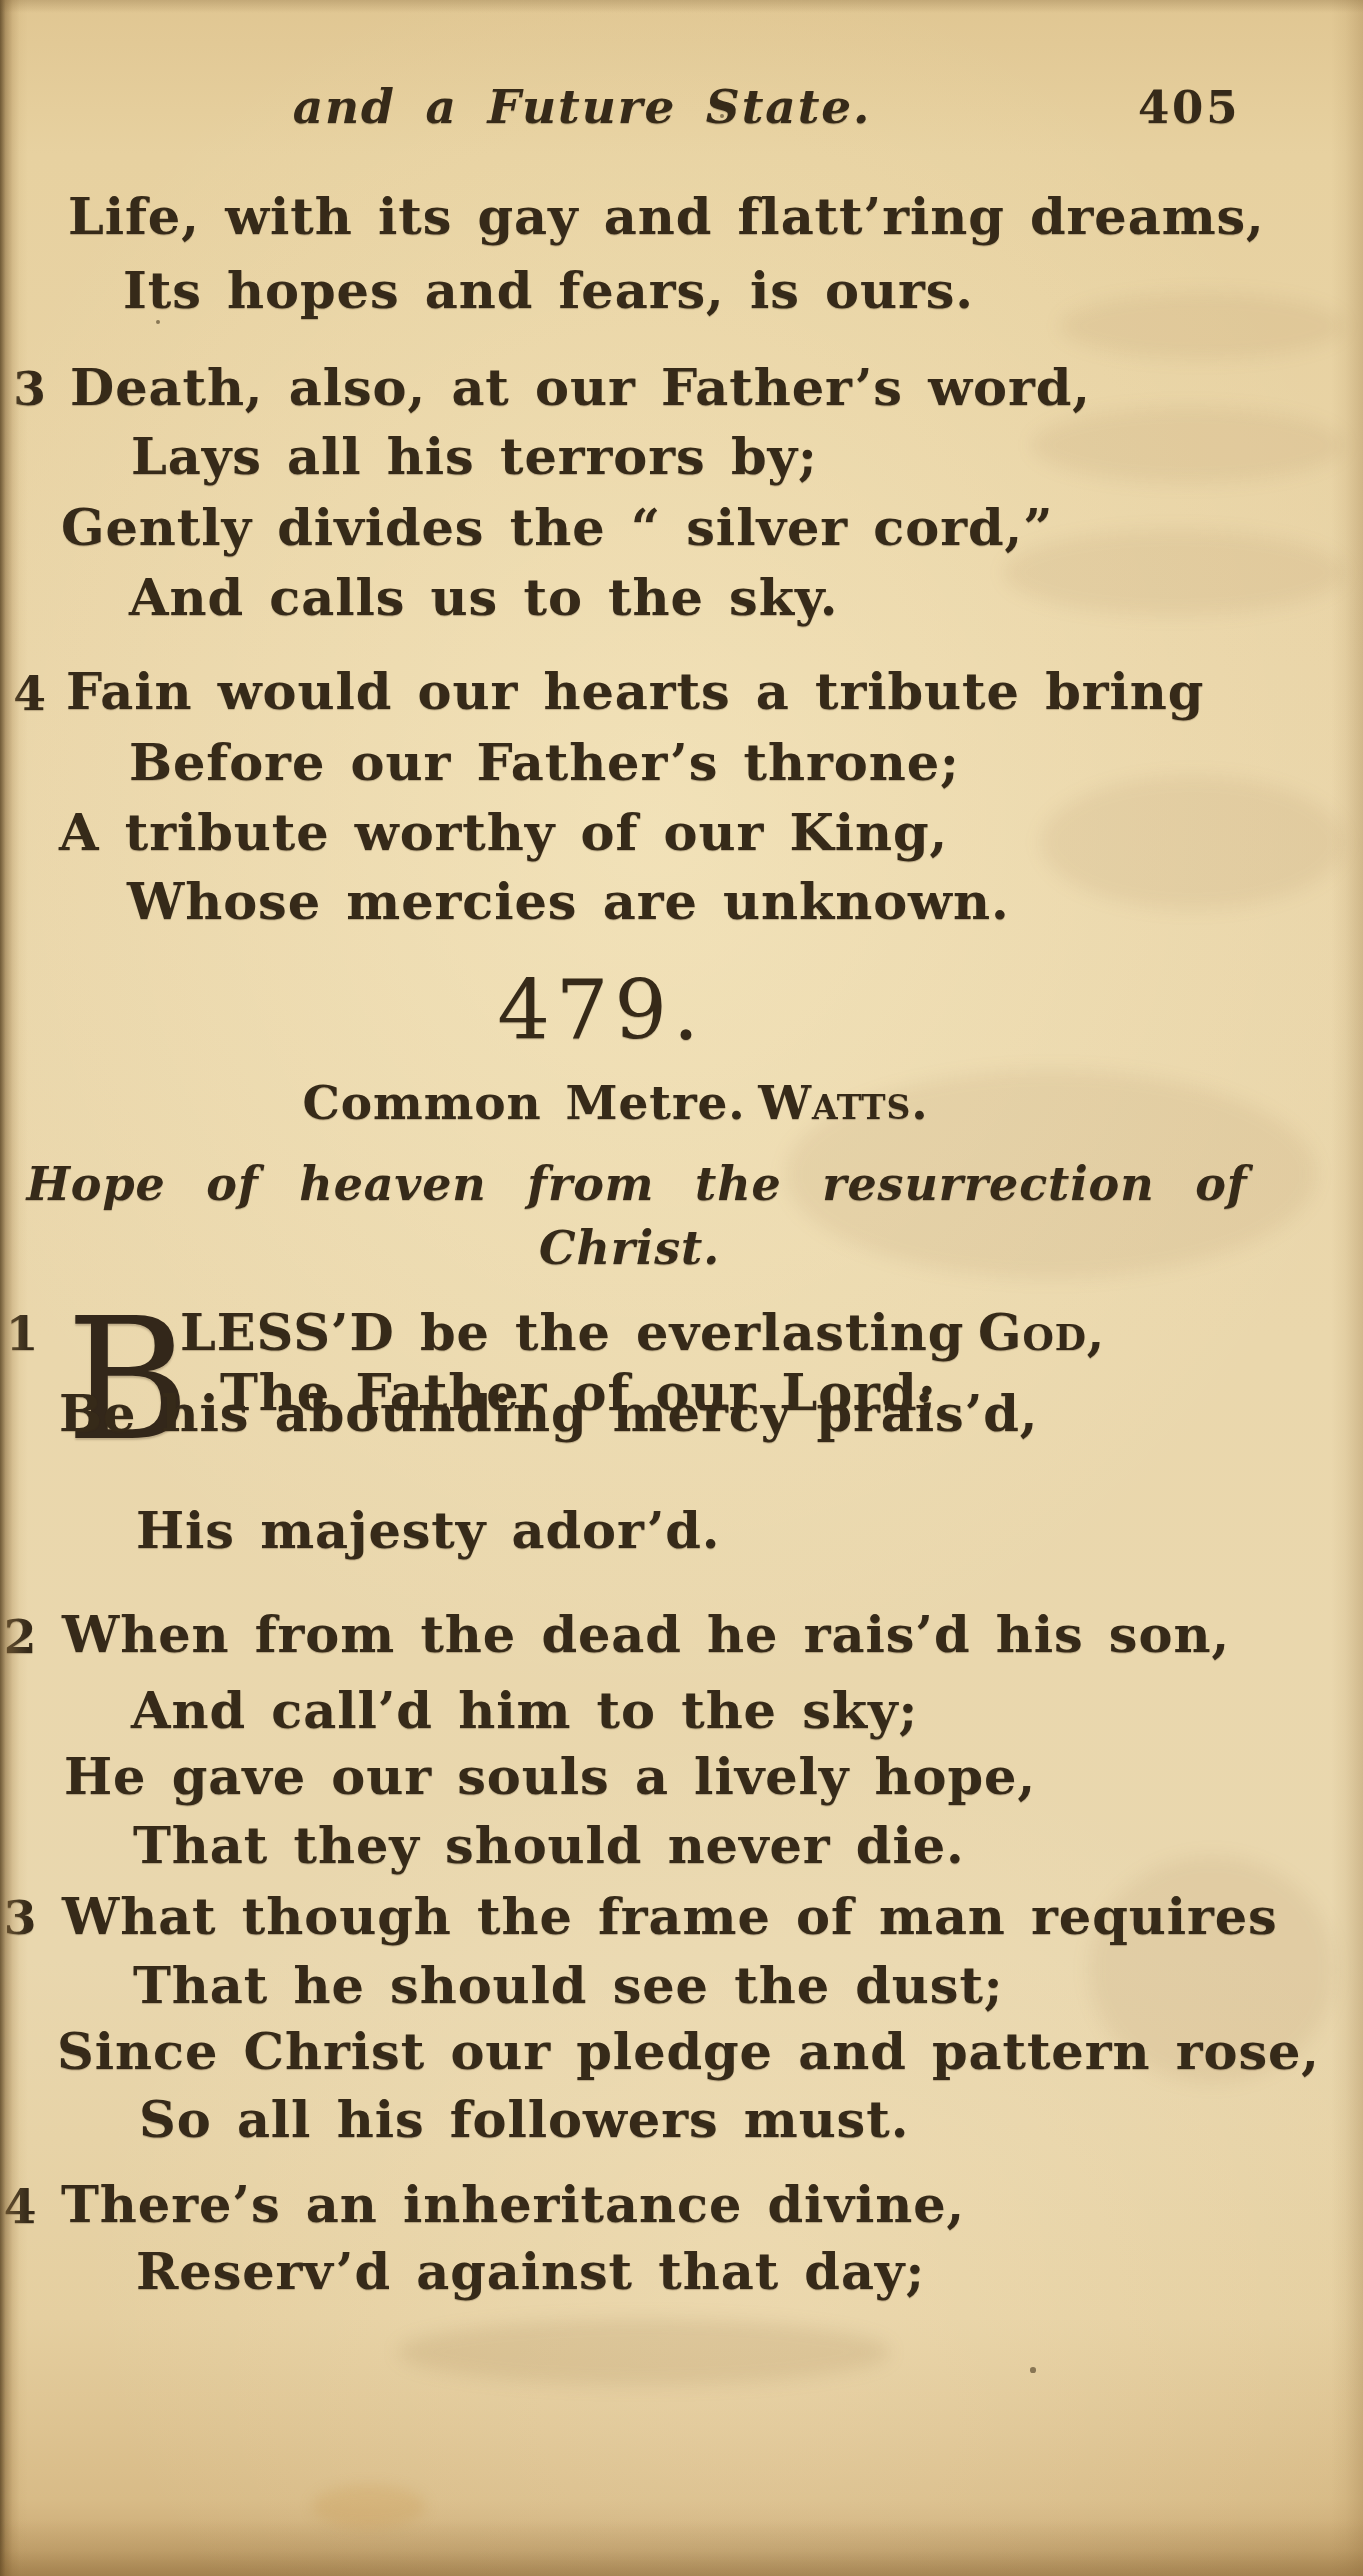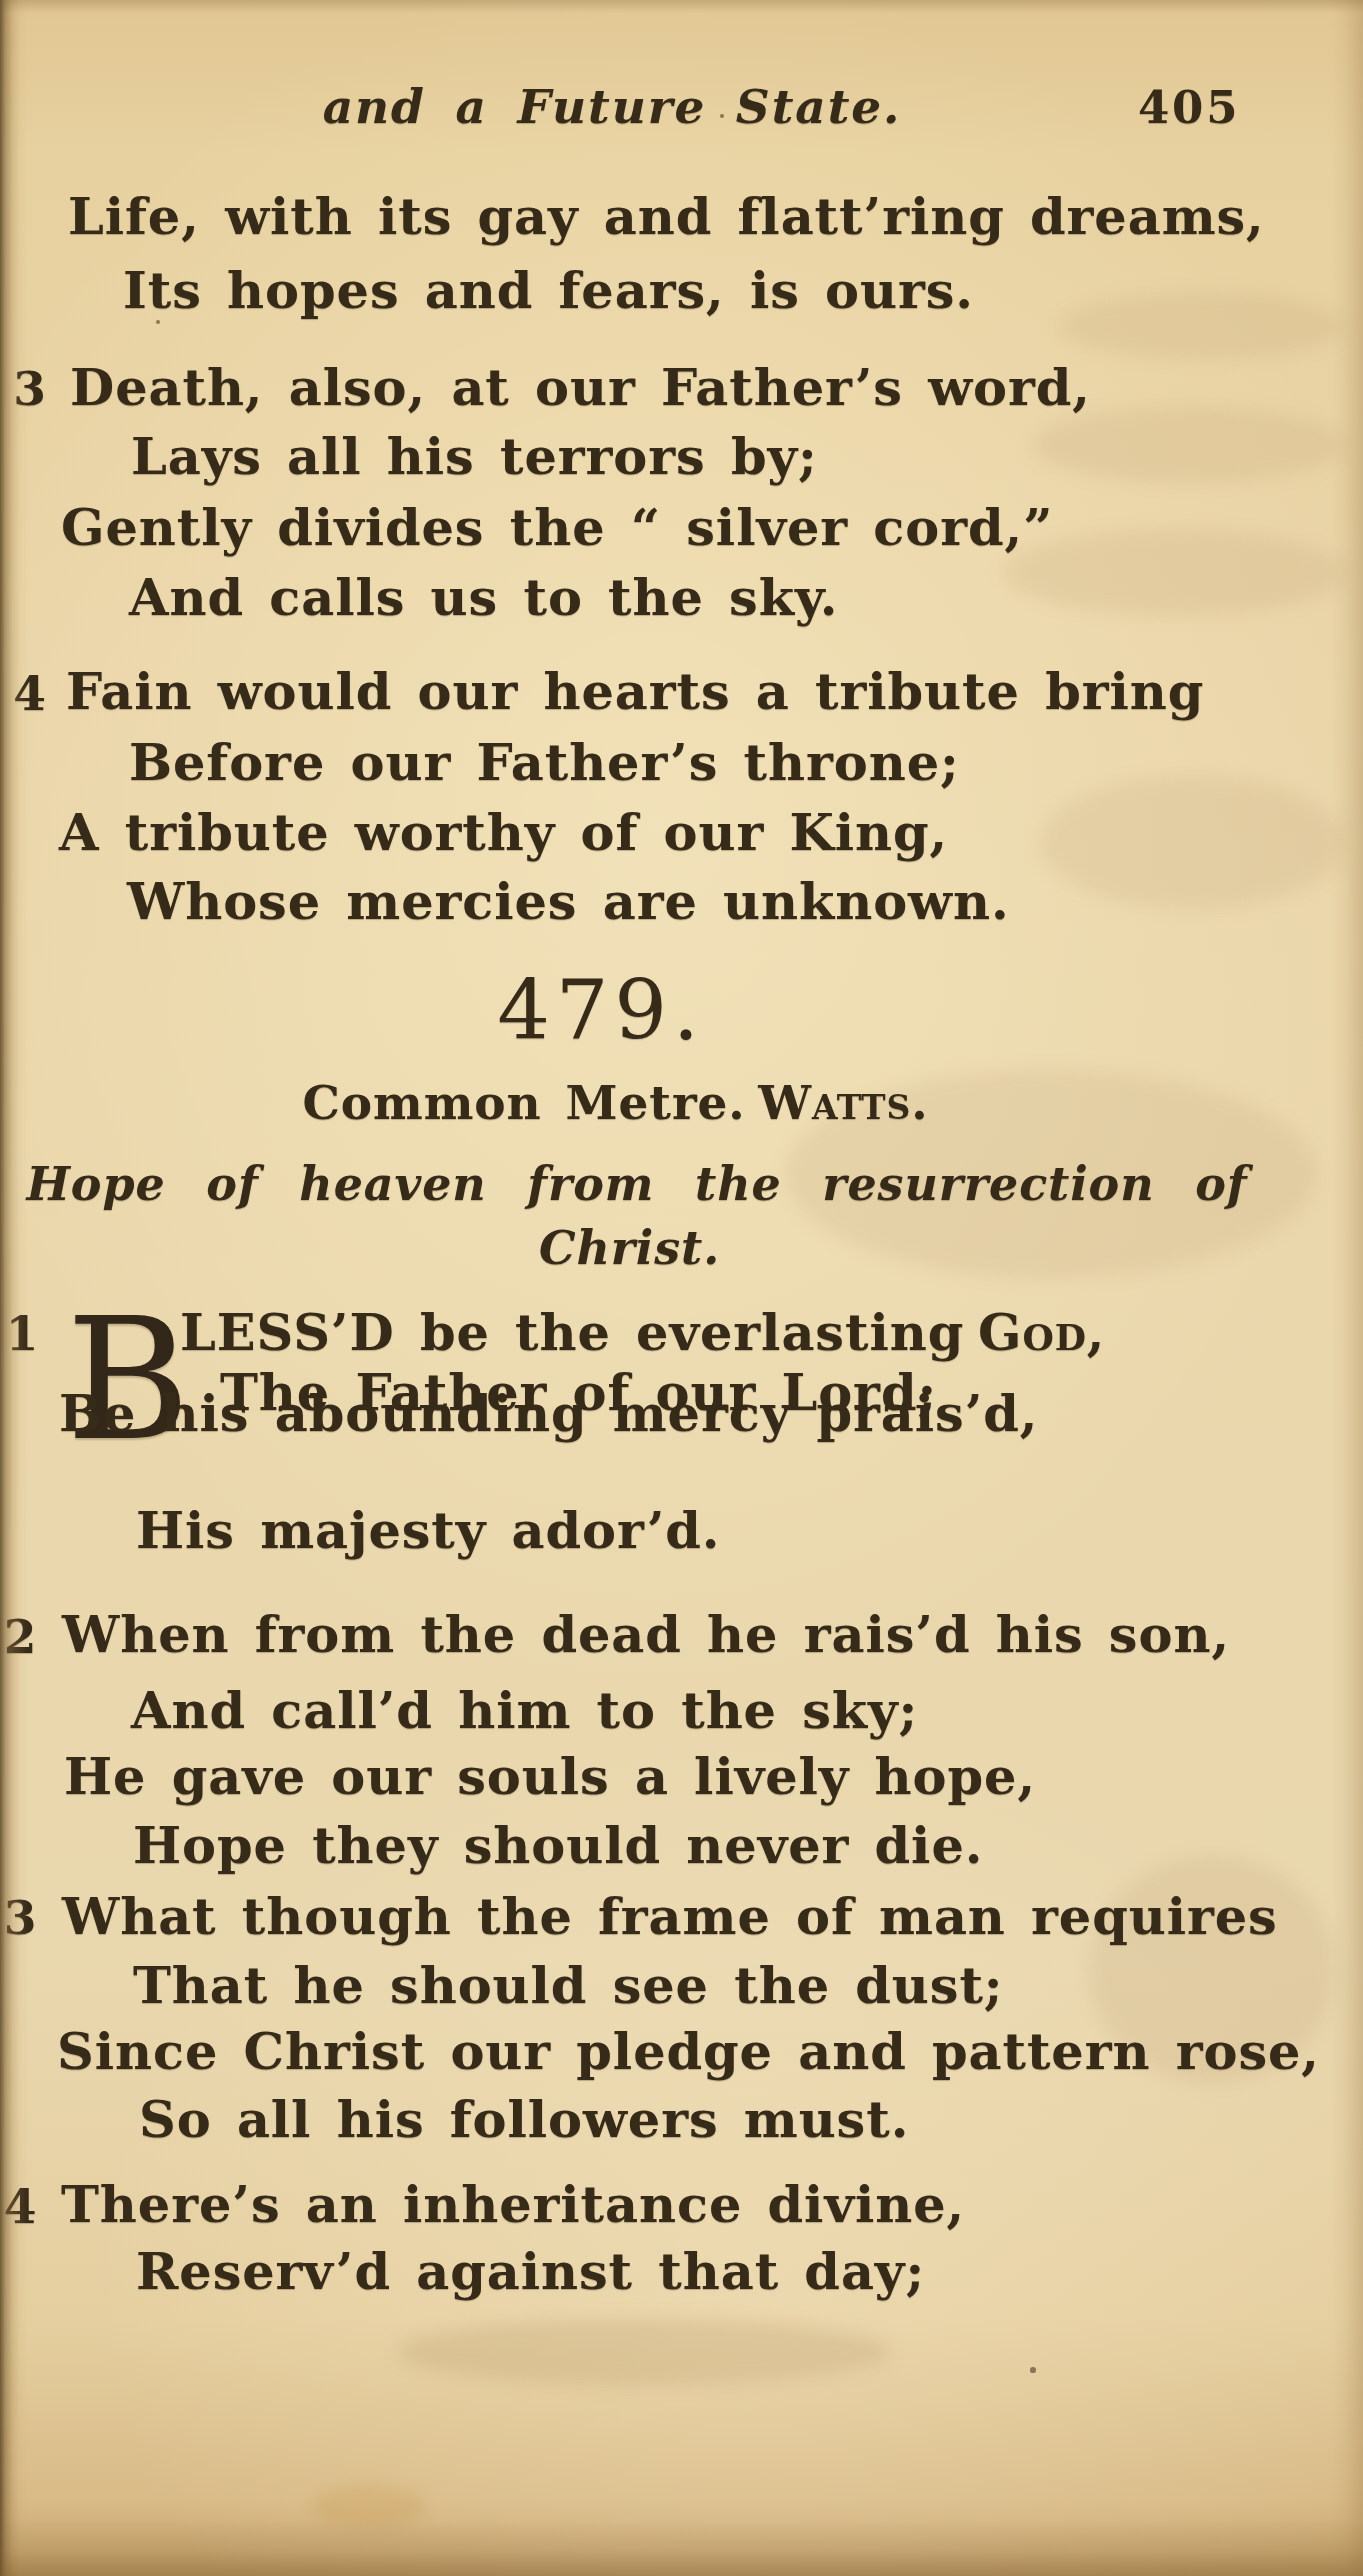--- a/index.html
+++ b/index.html
@@ -34,21 +34,21 @@
   }
   .l{
     position:absolute;white-space:nowrap;
     font-weight:700;font-size:51px;line-height:1;
     color:#362a19;letter-spacing:0.9px;word-spacing:6.6px;
     text-shadow:0 0.9px 0.9px rgba(66,48,26,.28);
   }
   .num{font-size:47px;}
   .running-title{
     left:0;top:83px;width:1164px;text-align:center;
-    font-style:italic;font-size:47px;letter-spacing:1.9px;word-spacing:11.4px;padding-left:30px;
+    font-style:italic;font-size:47px;letter-spacing:1.9px;word-spacing:11.4px;
   }
   .page-number{left:1138px;top:85px;font-size:45px;letter-spacing:2.8px;}
   .hymn-number{
     left:0;top:969px;width:1202px;text-align:center;
     font-weight:400;font-size:83px;letter-spacing:5.7px;
   }
   .meter-line{left:0;top:1079px;width:1231px;text-align:center;font-size:47px;}
   .sc{font-variant:small-caps;margin-left:.27em;}
   .subtitle{
     left:26.5px;top:1161px;width:1221px;white-space:normal;
@@ -113,21 +113,21 @@
     <span>LESS’D be the everlasting</span><span class="sc">God,</span>
   </div>
   <div class="l" style="left:220px;top:1367px;">The Father of our Lord;</div>
   <div class="l" style="left:59px;top:1388px;">Be his abounding mercy prais’d,</div>
   <div class="l" style="left:136px;top:1505px;">His majesty ador’d.</div>
 
   <div class="l num" style="left:3.8px;top:1613px;">2</div>
   <div class="l" style="left:62px;top:1609px;">When from the dead he rais’d his son,</div>
   <div class="l" style="left:131px;top:1685px;">And call’d him to the sky;</div>
   <div class="l" style="left:64px;top:1751px;">He gave our souls a lively hope,</div>
-  <div class="l" style="left:133px;top:1820px;">Hope they should never die.</div>
+  <div class="l" style="left:133px;top:1820px;">That they should never die.</div>
 
   <div class="l num" style="left:3.8px;top:1894px;">3</div>
   <div class="l" style="left:62px;top:1891px;">What though the frame of man requires</div>
   <div class="l" style="left:133px;top:1960px;">That he should see the dust;</div>
   <div class="l" style="left:57px;top:2026px;">Since Christ our pledge and pattern rose,</div>
   <div class="l" style="left:133px;top:2094px;margin-left:6px;">So all his followers must.</div>
 
   <div class="l num" style="left:3.8px;top:2183px;">4</div>
   <div class="l" style="left:61px;top:2179px;">There’s an inheritance divine,</div>
   <div class="l" style="left:136px;top:2246px;">Reserv’d against that day;</div>

